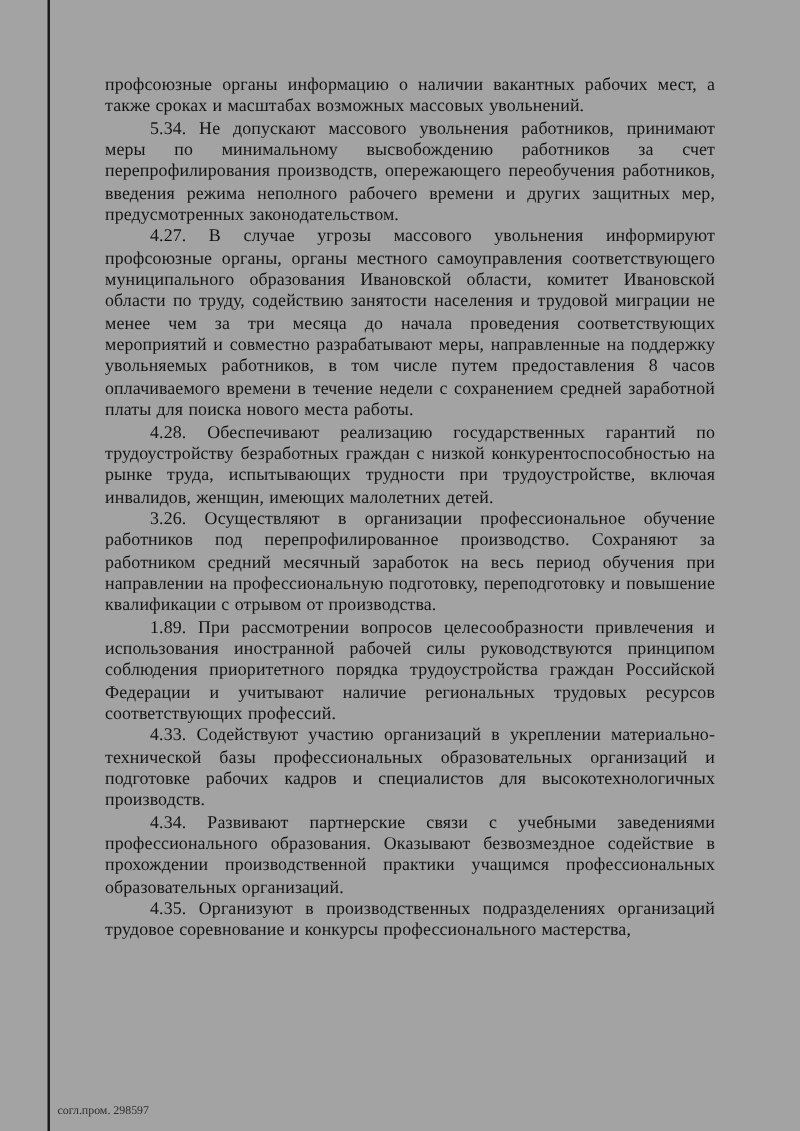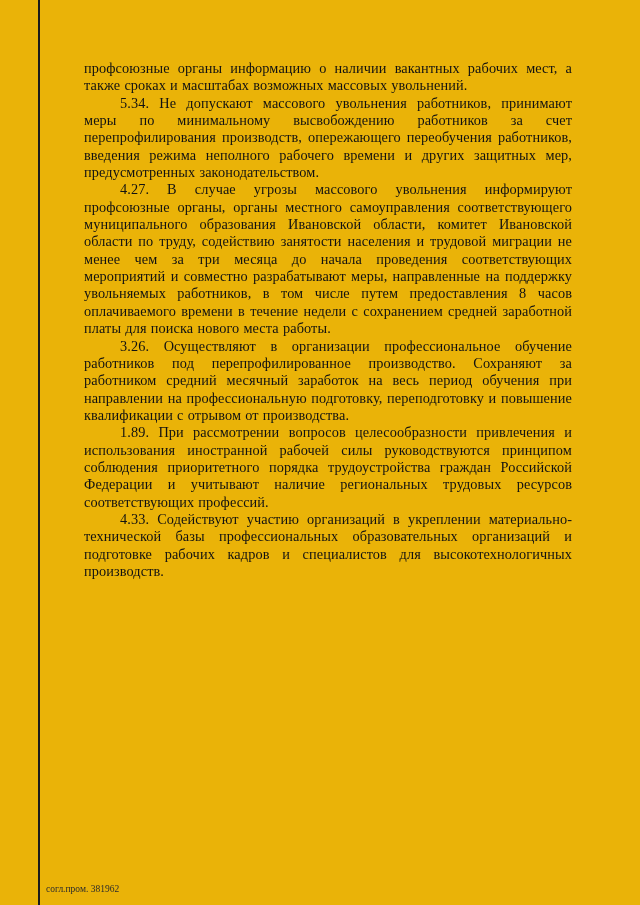--- a/index.html
+++ b/index.html
@@ -13,21 +13,21 @@
     position: relative;
     overflow: hidden;
     font-family: "Liberation Serif", serif;
   }
   .page {
     position: absolute;
     left: 0;
     top: 0;
     width: 640px;
     height: 905px;
-    background: #eab308;
+    background: #a3a3a3;
   }
   .left-rule {
     position: absolute;
     left: 38px;
     top: 0;
     width: 2px;
     height: 905px;
     background: #1b1b1b;
   }
   .content {
@@ -61,19 +61,22 @@
 </head>
 <body>
 
 <div class="page">
   <div class="left-rule"></div>
 
   <div class="content">
     <p class="para no-indent">профсоюзные органы информацию о наличии вакантных рабочих мест, а также сроках и масштабах возможных массовых увольнений.</p>
     <p class="para">5.34. Не допускают массового увольнения работников, принимают меры по минимальному высвобождению работников за счет перепрофилирования производств, опережающего переобучения работников, введения режима неполного рабочего времени и других защитных мер, предусмотренных законодательством.</p>
     <p class="para">4.27. В случае угрозы массового увольнения информируют профсоюзные органы, органы местного самоуправления соответствующего муниципального образования Ивановской области, комитет Ивановской области по труду, содействию занятости населения и трудовой миграции не менее чем за три месяца до начала проведения соответствующих мероприятий и совместно разрабатывают меры, направленные на поддержку увольняемых работников, в том числе путем предоставления 8 часов оплачиваемого времени в течение недели с сохранением средней заработной платы для поиска нового места работы.</p>
+    <p class="para">4.28. Обеспечивают реализацию государственных гарантий по трудоустройству безработных граждан с низкой конкурентоспособностью на рынке труда, испытывающих трудности при трудоустройстве, включая инвалидов, женщин, имеющих малолетних детей.</p>
     <p class="para">3.26. Осуществляют в организации профессиональное обучение работников под перепрофилированное производство. Сохраняют за работником средний месячный заработок на весь период обучения при направлении на профессиональную подготовку, переподготовку и повышение квалификации с отрывом от производства.</p>
     <p class="para">1.89. При рассмотрении вопросов целесообразности привлечения и использования иностранной рабочей силы руководствуются принципом соблюдения приоритетного порядка трудоустройства граждан Российской Федерации и учитывают наличие региональных трудовых ресурсов соответствующих профессий.</p>
     <p class="para">4.33. Содействуют участию организаций в укреплении материально-технической базы профессиональных образовательных организаций и подготовке рабочих кадров и специалистов для высокотехнологичных производств.</p>
+    <p class="para">4.34. Развивают партнерские связи с учебными заведениями профессионального образования. Оказывают безвозмездное содействие в прохождении производственной практики учащимся профессиональных образовательных организаций.</p>
+    <p class="para">4.35. Организуют в производственных подразделениях организаций трудовое соревнование и конкурсы профессионального мастерства,</p>
   </div>
 
-  <div class="footer-note">согл.пром. 381962</div>
+  <div class="footer-note">согл.пром. 298597</div>
 </div>
 
 </body></html>

